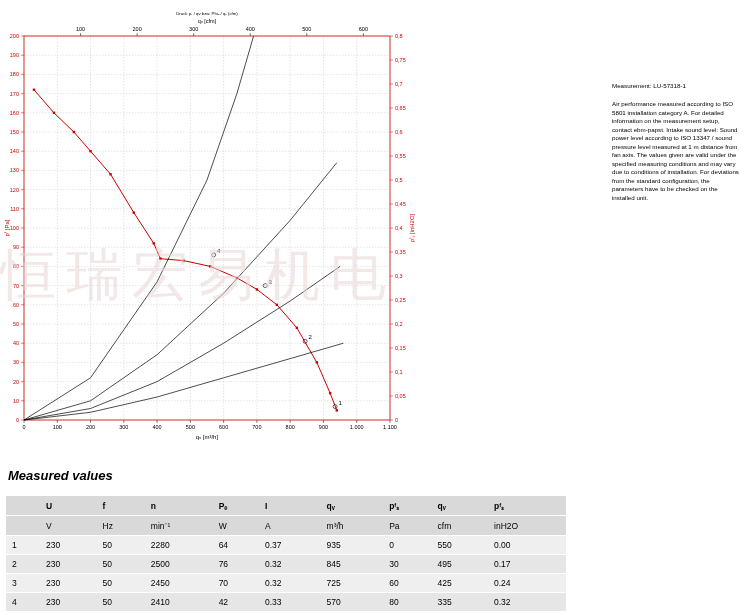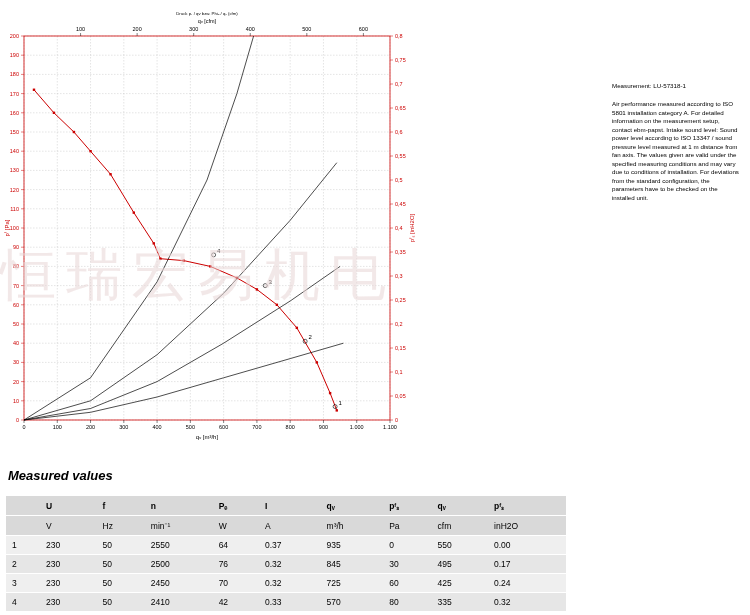--- a/index.html
+++ b/index.html
@@ -292,21 +292,21 @@
           <th>Pa</th>
           <th>cfm</th>
           <th>inH2O</th>
         </tr>
     </thead>
     <tbody id="tbody">
         <tr>
           <td class="col-idx">1</td>
           <td>230</td>
           <td>50</td>
-          <td>2550</td>
+          <td>2280</td>
           <td>64</td>
           <td>0.37</td>
           <td>935</td>
           <td>0</td>
           <td>550</td>
           <td>0.00</td>
         </tr>
         <tr>
           <td class="col-idx">2</td>
           <td>230</td>

